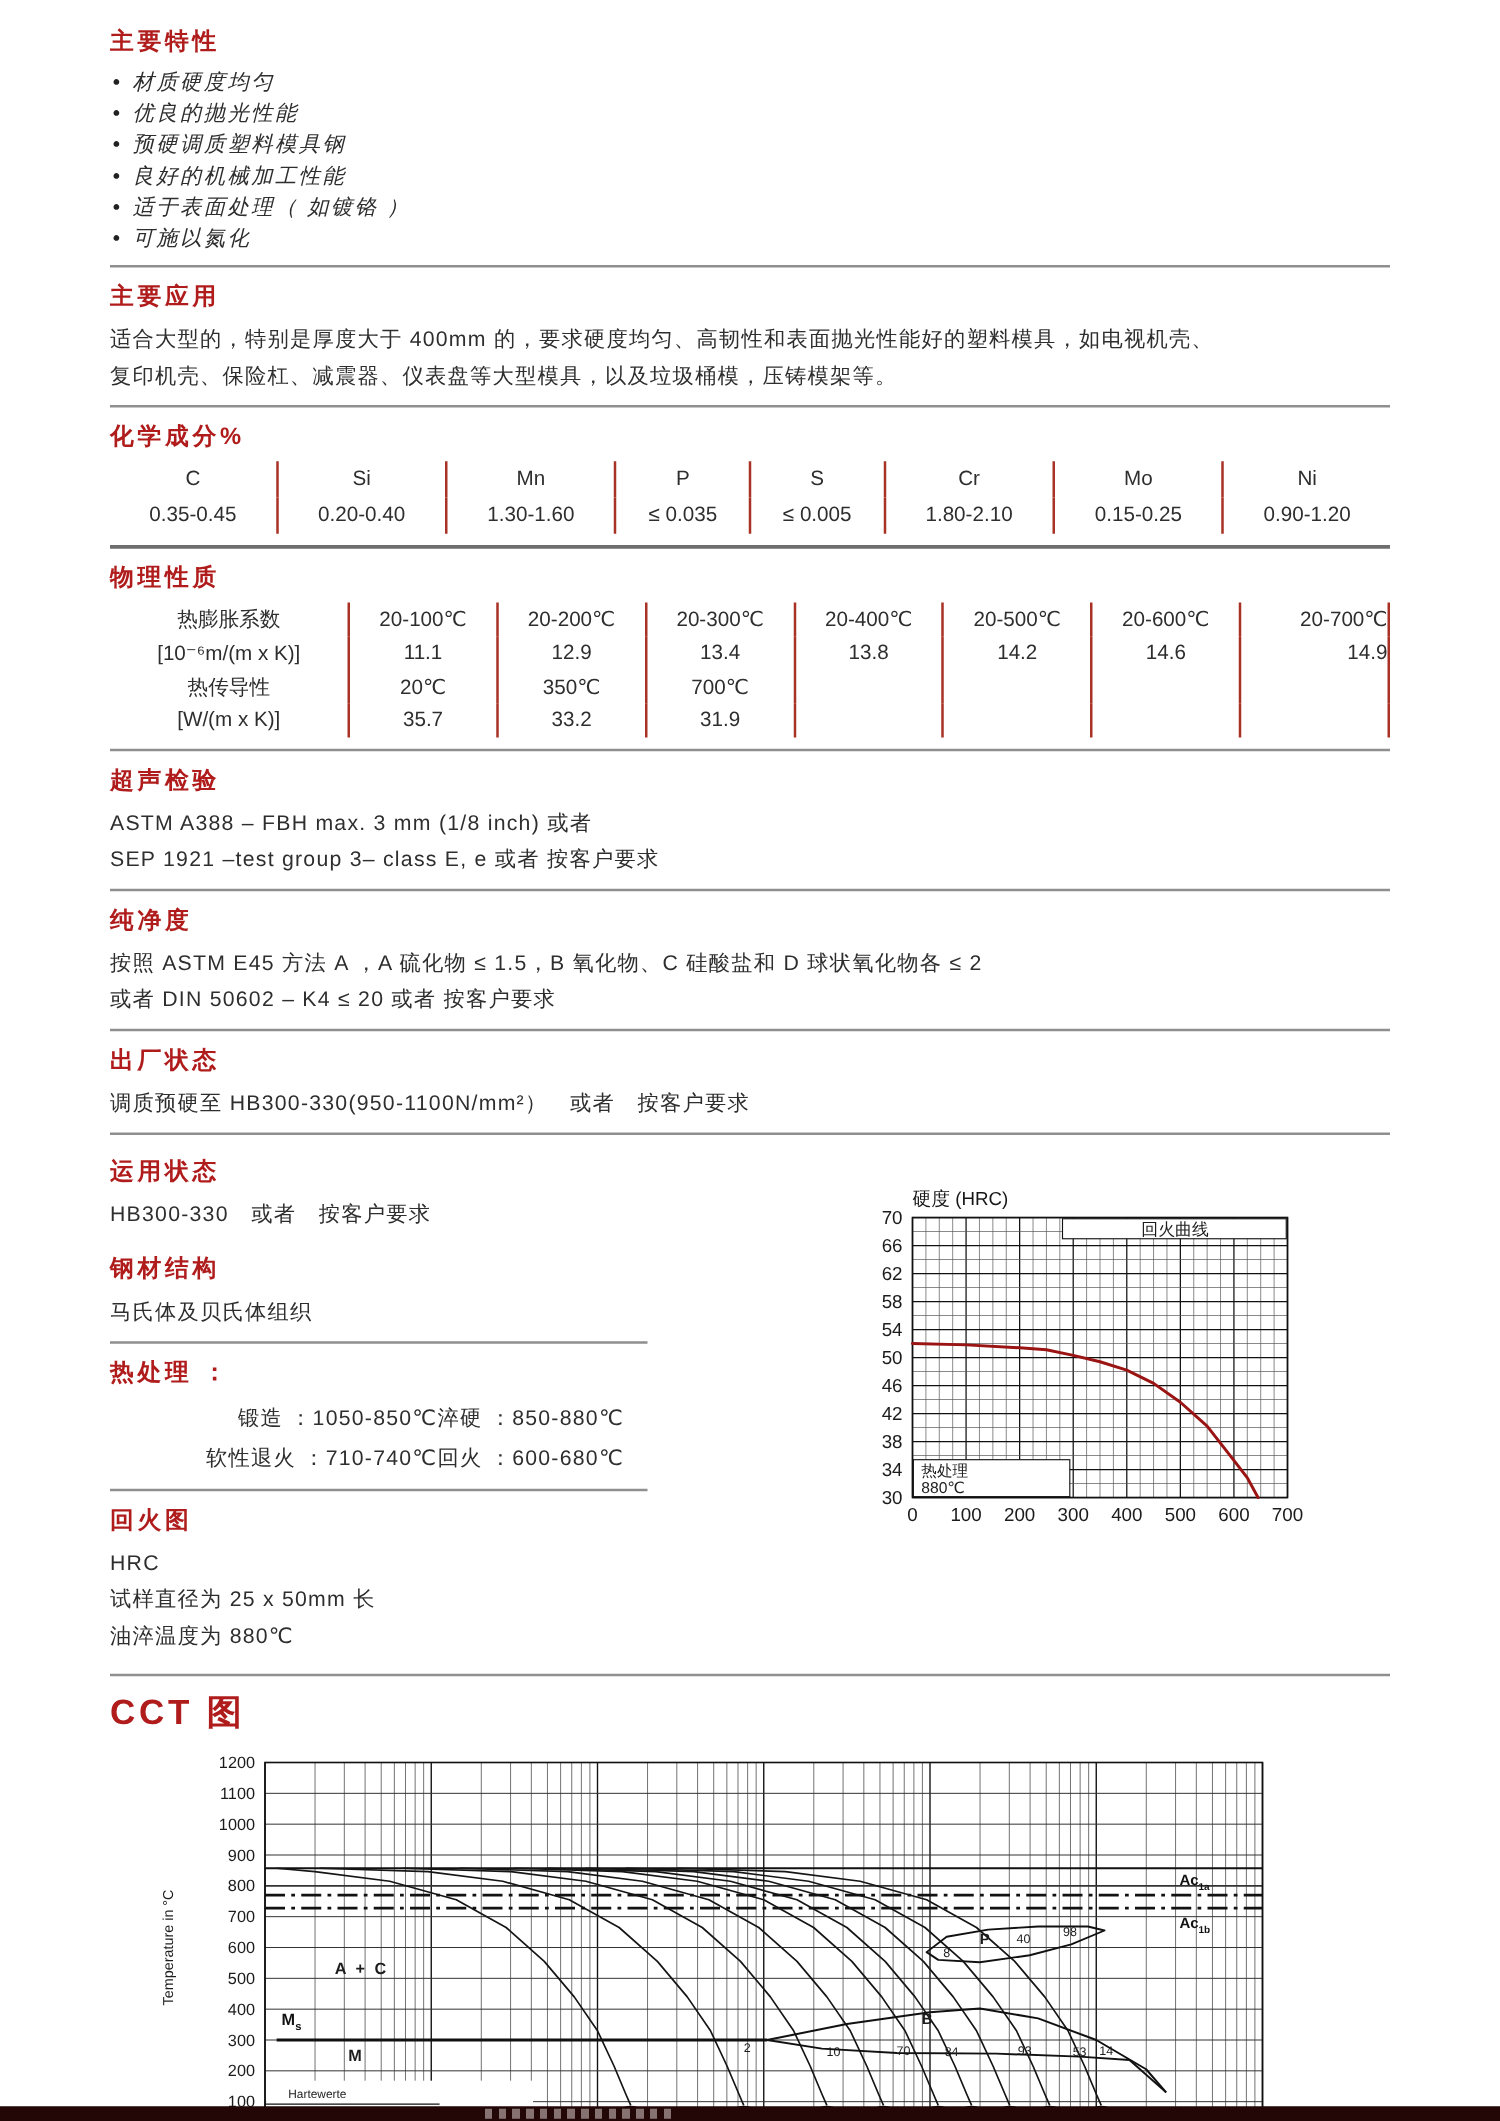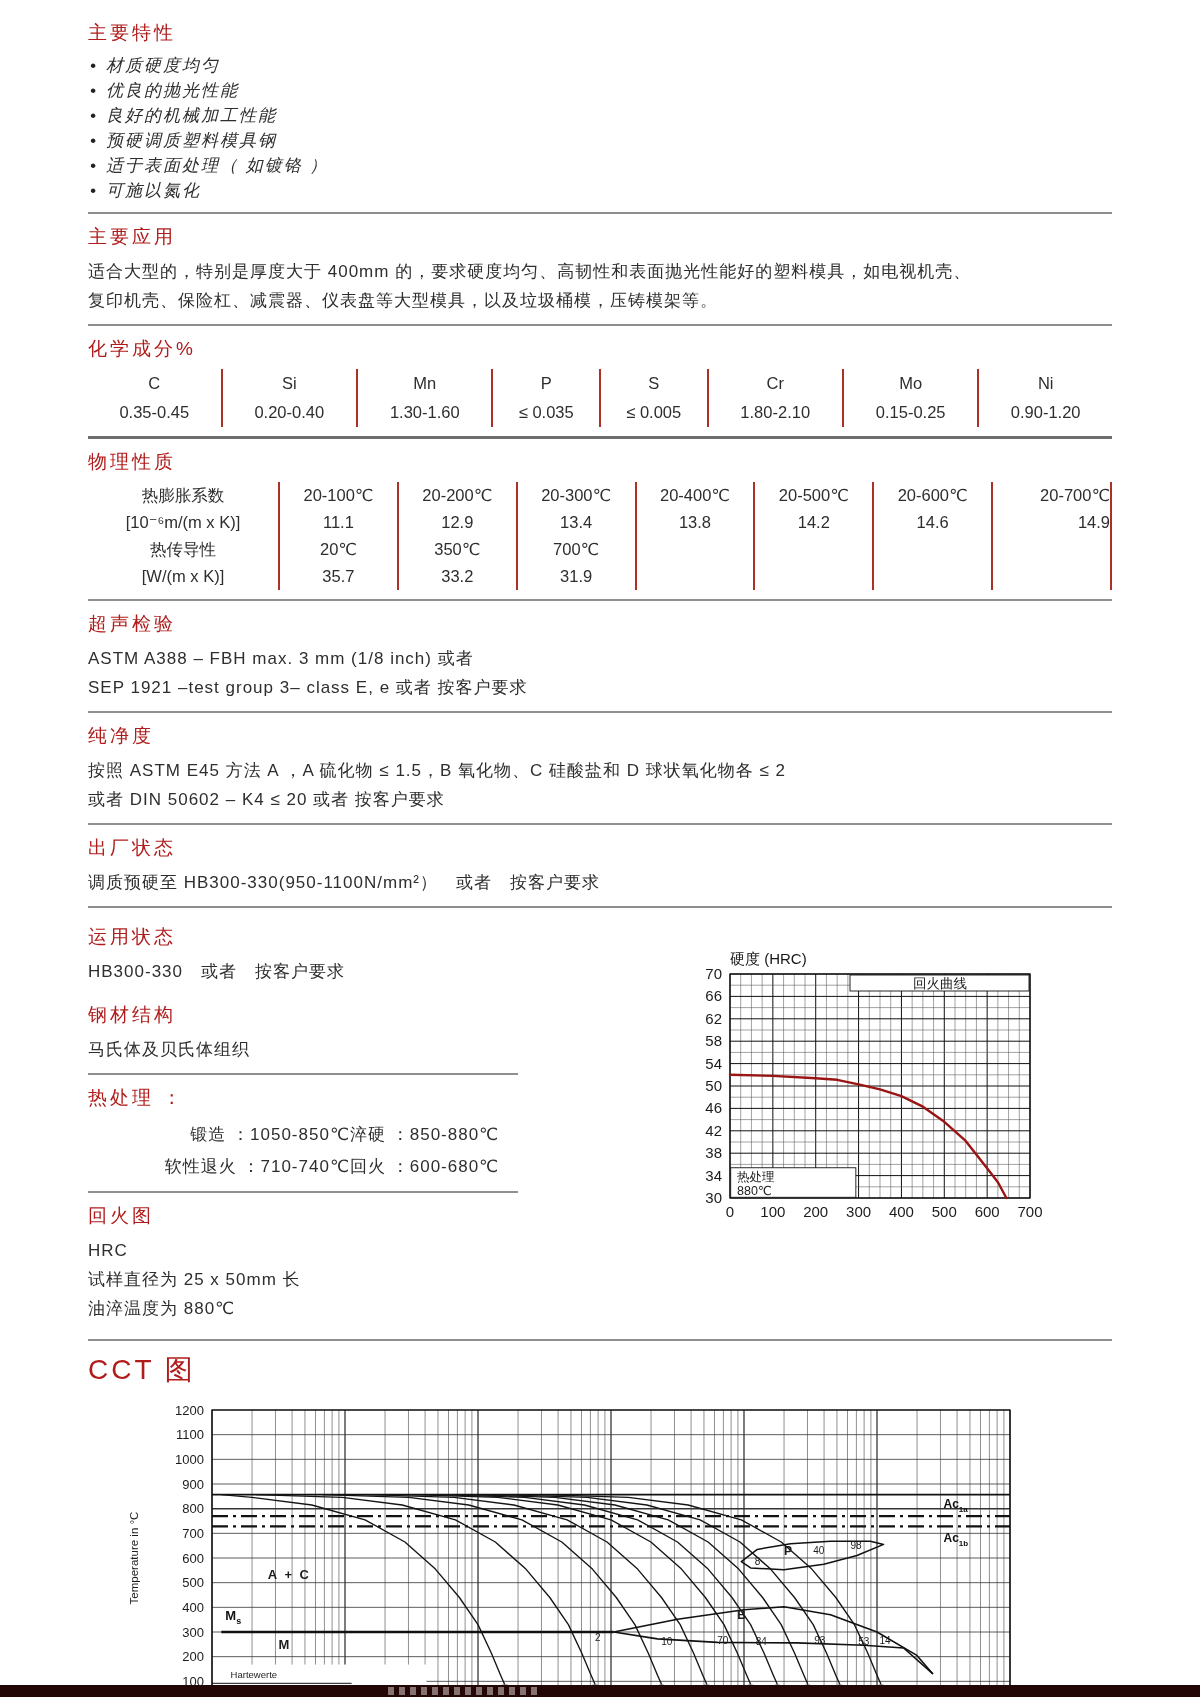--- a/index.html
+++ b/index.html
@@ -1,19 +1,19 @@
 <!DOCTYPE html>
 <html><head>
 <meta charset="utf-8">
 <style>
   html,body{margin:0;padding:0;background:#ffffff;}
   #page{position:relative;width:1200px;height:1697px;background:#fff;overflow:hidden;
         font-family:"Liberation Sans","DejaVu Sans",sans-serif;color:#2e2e2e;}
   .content{padding:14px 88px 0 88px;}
-  .sec-title{color:#b01c1c;font-size:19px;font-weight:normal;letter-spacing:3px;margin:0 0 7px 0;}
+  .sec-title{color:#b01c1c;font-size:19px;font-weight:bold;letter-spacing:3px;margin:0 0 7px 0;}
   .body-line{font-size:17px;line-height:29px;letter-spacing:1px;margin:0;}
   ul.feat{margin:2px 0 0 0;padding:0;font-style:italic;}
   ul.feat li{list-style:none;position:relative;padding-left:18px;font-size:17px;line-height:25px;letter-spacing:2px;}
   ul.feat li::before{content:"•";position:absolute;left:2px;top:0;color:#222;}
   .divider{height:2px;background:#8f8f8f;margin:9px 0 10px 0;}
   .divider.thick{height:3px;background:#6e6e6e;}
   .divider.short{width:430px;}
   section{margin-top:6px;}
   table.chem{border-collapse:collapse;width:100%;text-align:center;font-size:16.5px;margin-top:2px;}
   table.chem td{padding:2px 0;height:25px;}
@@ -38,22 +38,22 @@
 <body>
 
 <div id="page">
  <div class="content">
 
   <section>
     <h3 class="sec-title">主要特性</h3>
     <ul class="feat">
       <li>材质硬度均匀</li>
       <li>优良的抛光性能</li>
+      <li>预硬调质塑料模具钢</li>
       <li>良好的机械加工性能</li>
-      <li>预硬调质塑料模具钢</li>
       <li>适于表面处理（ 如镀铬 ）</li>
       <li>可施以氮化</li>
     </ul>
   </section>
   <div class="divider"></div>
 
   <section>
     <h3 class="sec-title">主要应用</h3>
     <p class="body-line">适合大型的，特别是厚度大于 400mm 的，要求硬度均匀、高韧性和表面抛光性能好的塑料模具，如电视机壳、</p>
     <p class="body-line">复印机壳、保险杠、减震器、仪表盘等大型模具，以及垃圾桶模，压铸模架等。</p>

